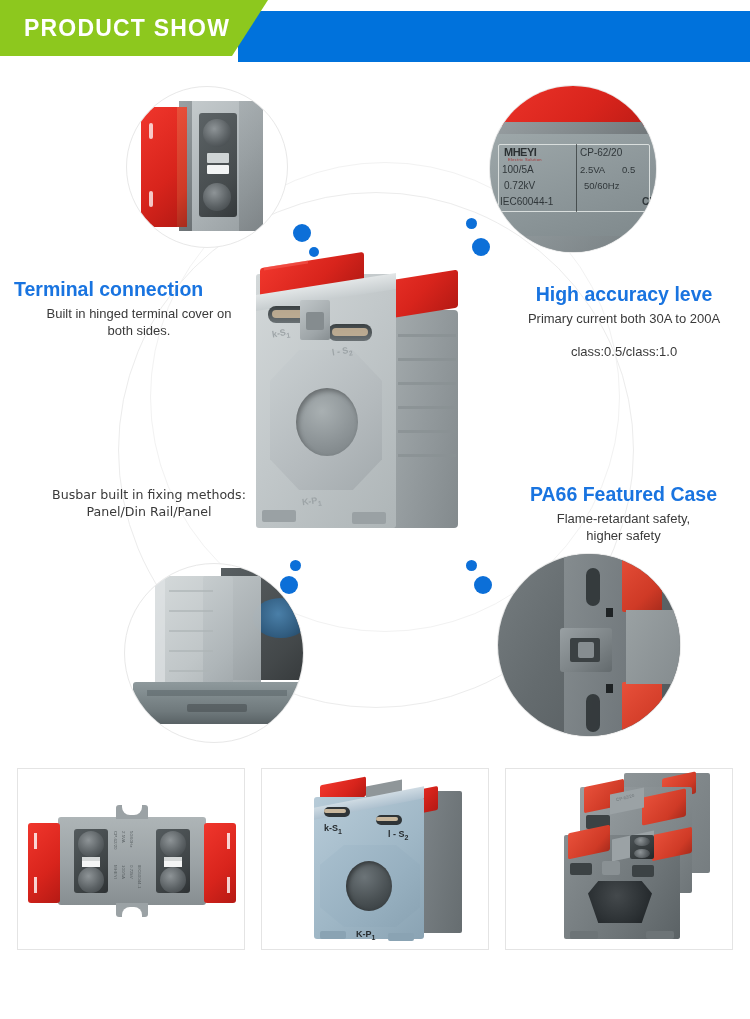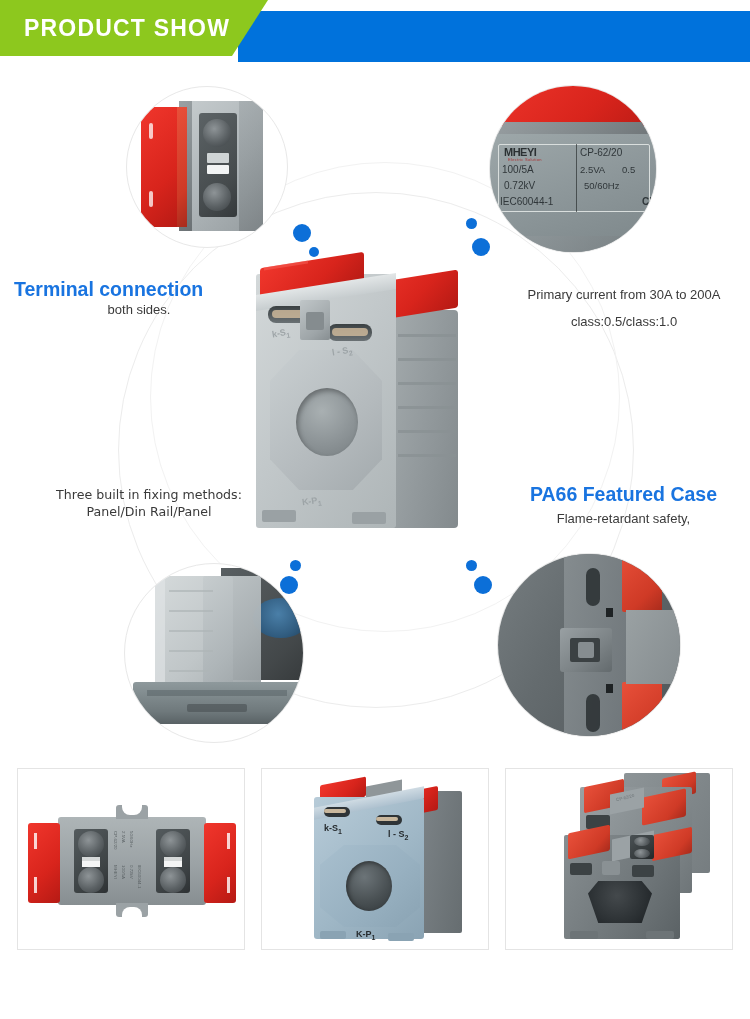--- a/index.html
+++ b/index.html
@@ -261,36 +261,39 @@
       <div class="lbl" style="left:54px; top:242px; color:#9aa1a4; opacity:.9; transform:rotate(-8deg);">
         <span>K-P</span><sub>1</sub>
       </div>
 
       <div class="ph" style="left:14px; top:256px; width:34px; height:12px; background:#9aa1a4; border-radius:2px;"></div>
       <div class="ph" style="left:104px; top:258px; width:34px; height:12px; background:#9aa1a4; border-radius:2px;"></div>
     </div>
 
     <div class="tblock t-tl">
       <div class="hd">Terminal connection</div>
+      <div class="sub">Built in hinged terminal cover on</div>
       <div class="sub" style="margin-top:0">both sides.</div>
     </div>
 
     <div class="tblock t-tr">
-      <div class="sub">Primary current from 30A to 200A</div>
-      <div class="sub" style="margin-top:10px">class:0.5/class:1.0</div>
+      <div class="hd">High accuracy leve</div>
+      <div class="sub">Primary current both 30A to 200A</div>
+      <div class="sub" style="margin-top:16px">class:0.5/class:1.0</div>
     </div>
 
     <div class="tblock t-bl">
-      <div class="sub">Three built in fixing methods:</div>
+      <div class="sub">Busbar built in fixing methods:</div>
       <div class="sub" style="margin-top:0">Panel/Din Rail/Panel</div>
     </div>
 
     <div class="tblock t-br">
       <div class="hd">PA66 Featured Case</div>
       <div class="sub">Flame-retardant safety,</div>
+      <div class="sub" style="margin-top:0">higher safety</div>
     </div>
   </div>
 
   <div class="thumbs">
 
     <div class="thumb a">
       <div class="tcanvas">
         <div class="ph" style="left:40px; top:48px; width:148px; height:88px; background:linear-gradient(180deg,#aeb5b7 0%,#9ba2a5 55%,#878e91 100%); border-radius:3px;"></div>
         <div class="ph" style="left:98px; top:36px; width:32px; height:14px; background:#9ba2a5; border-radius:3px 3px 0 0;"></div>
         <div class="ph" style="left:98px; top:134px; width:32px; height:14px; background:#9ba2a5; border-radius:0 0 3px 3px;"></div>

